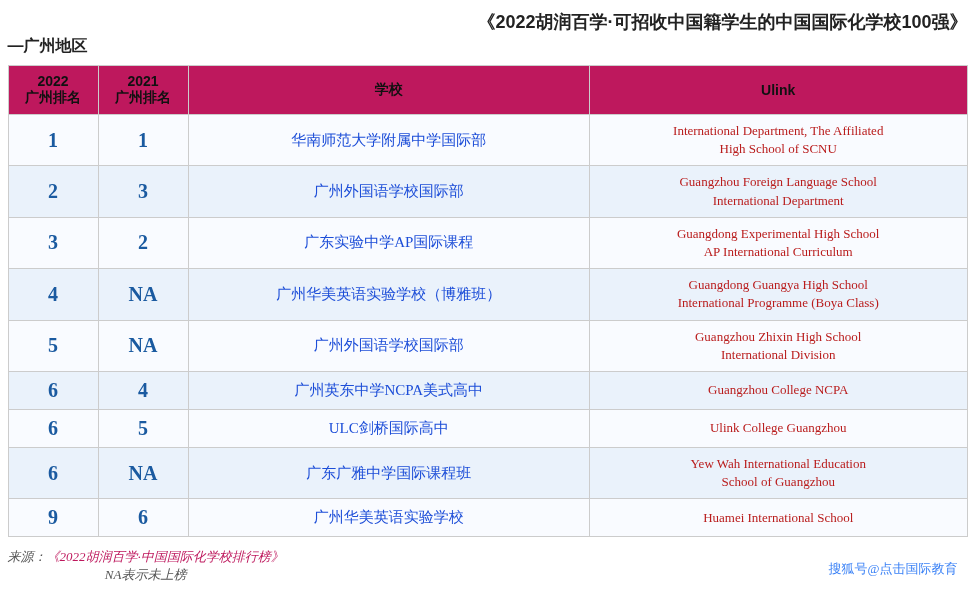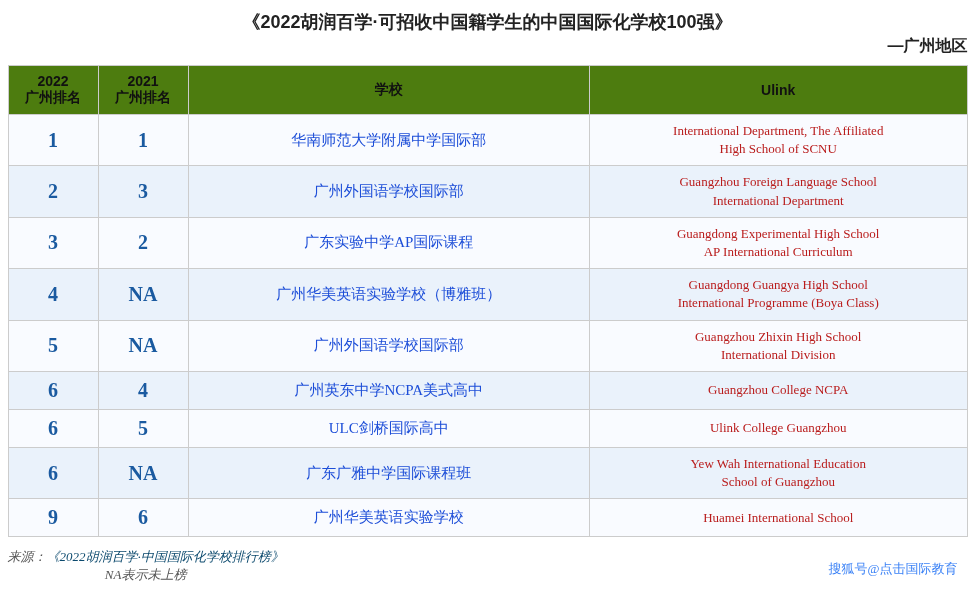--- a/index.html
+++ b/index.html
@@ -39,30 +39,30 @@
       color: rgba(200, 210, 230, 0.4);
     }
 
     .content {
       position: relative;
       z-index: 1;
       width: 960px;
     }
 
     .main-title {
-      text-align: center;
+      text-align: right;
       font-size: 18px;
       font-weight: bold;
       color: #222;
       margin-bottom: 2px;
       font-family: "SimHei", "STHeiti", sans-serif;
     }
 
     .sub-title {
-      text-align: right;
+      text-align: left;
       font-size: 16px;
       font-weight: bold;
       color: #222;
       margin-bottom: 8px;
       font-family: "SimHei", "STHeiti", sans-serif;
     }
 
     table {
       width: 100%;
       border-collapse: collapse;
@@ -70,21 +70,21 @@
     }
 
     th, td {
       border: 1px solid #ccc;
       padding: 7px 10px;
       text-align: center;
       vertical-align: middle;
     }
 
     thead tr {
-      background-color: #4d7c0f;
+      background-color: #be185d;
     }
 
     th {
       font-weight: bold;
       font-size: 14px;
       color: #111;
       font-family: "SimHei", sans-serif;
     }
 
     tbody tr:nth-child(odd) {
@@ -115,21 +115,21 @@
 
     .footer-note {
       text-align: center;
       font-size: 13px;
       color: #555;
       margin-top: 6px;
       font-style: italic;
     }
 
     .footer-note .red {
-      color: #0c4a6e;
+      color: #be185d;
       font-style: italic;
     }
 
     .footer-brand {
       text-align: right;
       font-size: 13px;
       color: #3b82f6;
       margin-top: 18px;
       padding-right: 10px;
     }

